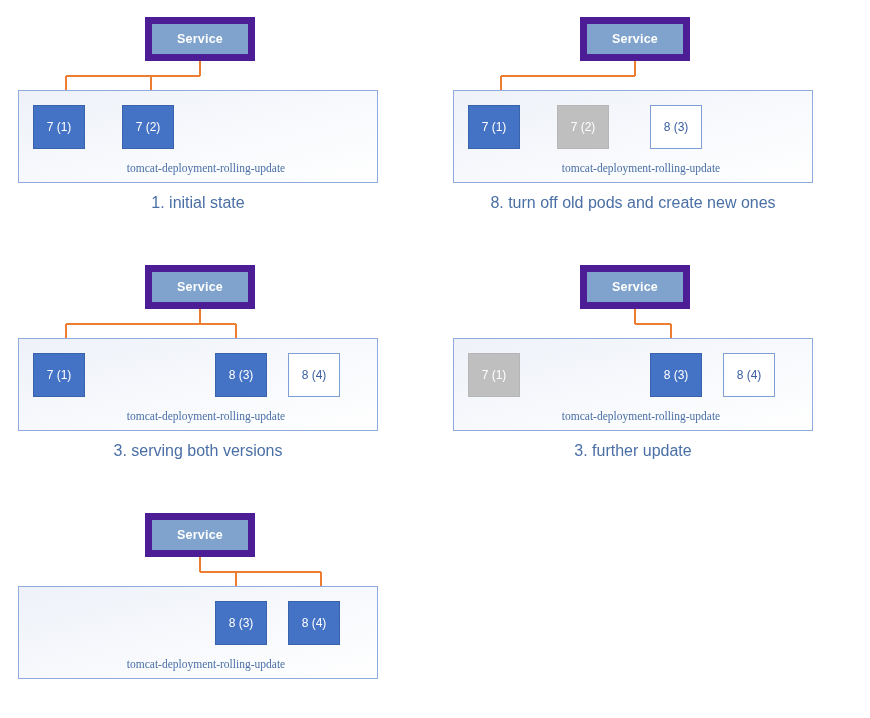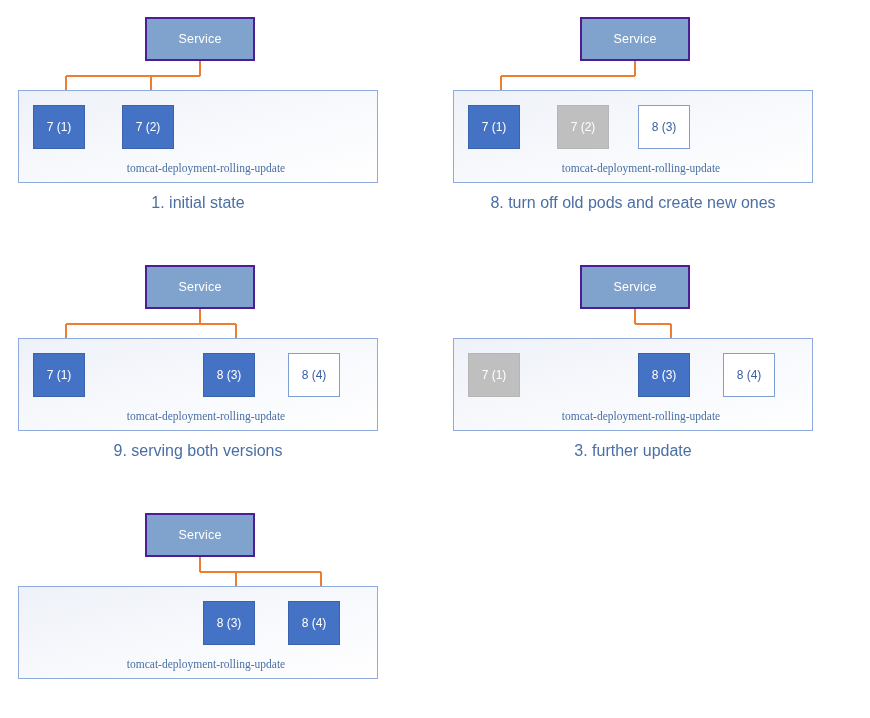--- a/index.html
+++ b/index.html
@@ -35,28 +35,29 @@
   .panel.p5 { left: 0px;   top: 496px; }
 
   
   .service-box {
     position: absolute;
     left: 145px;
     top: 17px;
     width: 110px;
     height: 44px;
     background: #7fa3cc;
-    border: 2px solid #4c1d95;
+    border: 7px solid #4c1d95;
     box-sizing: border-box;
     display: flex;
     align-items: center;
     justify-content: center;
     color: #ffffff;
     font-size: 12.5px;
     letter-spacing: 0.2px;
+    font-weight: bold;
   }
 
   
   .connector {
     position: absolute;
     left: 0px;
     top: 0px;
     width: 435px;
     height: 200px;
     pointer-events: none;
@@ -98,21 +99,21 @@
     width: 52px;
     height: 44px;
     box-sizing: border-box;
     display: flex;
     align-items: center;
     justify-content: center;
     font-size: 12px;
   }
   .pod.slot0 { left: 0px;   }
   .pod.slot1 { left: 89px;  }
-  .pod.slot2 { left: 170px; }
+  .pod.slot2 { left: 182px; }
   .pod.slot3 { left: 255px; justify-content: center; }
 
   .pod.state-active {
     background: #4472C4;
     border: 1px solid #3a63ad;
     color: #ffffff;
   }
   .pod.state-terminating {
     background: #BFBFBF;
     border: 1px solid #b6b6b6;
@@ -209,21 +210,21 @@
           </div>
           <div class="pod slot2 state-active">
             <span>8 (3)</span>
           </div>
           <div class="pod slot3 state-pending">
             <span>8 (4)</span>
           </div>
         </div>
         <div class="deployment-name">tomcat-deployment-rolling-update</div>
       </div>
-      <div class="caption">9. serving both versions</div>
+      <div class="caption">3. serving both versions</div>
     </div>
     <div class="panel p4">
       <div class="service-box">
         <span>Service</span>
       </div>
       <svg class="connector" viewBox="0 0 435 200" width="435" height="200">
         <path d="M 200 61 L 200 76" stroke="#ED7D31" stroke-width="2" fill="none"></path>
         <path d="M 200 76 L 236 76" stroke="#ED7D31" stroke-width="2" fill="none"></path>
         <path d="M 236 76 L 236 97" stroke="#ED7D31" stroke-width="2" fill="none"></path>
         <polygon points="231.5,97 240.5,97 236,106" fill="#ED7D31"></polygon>

